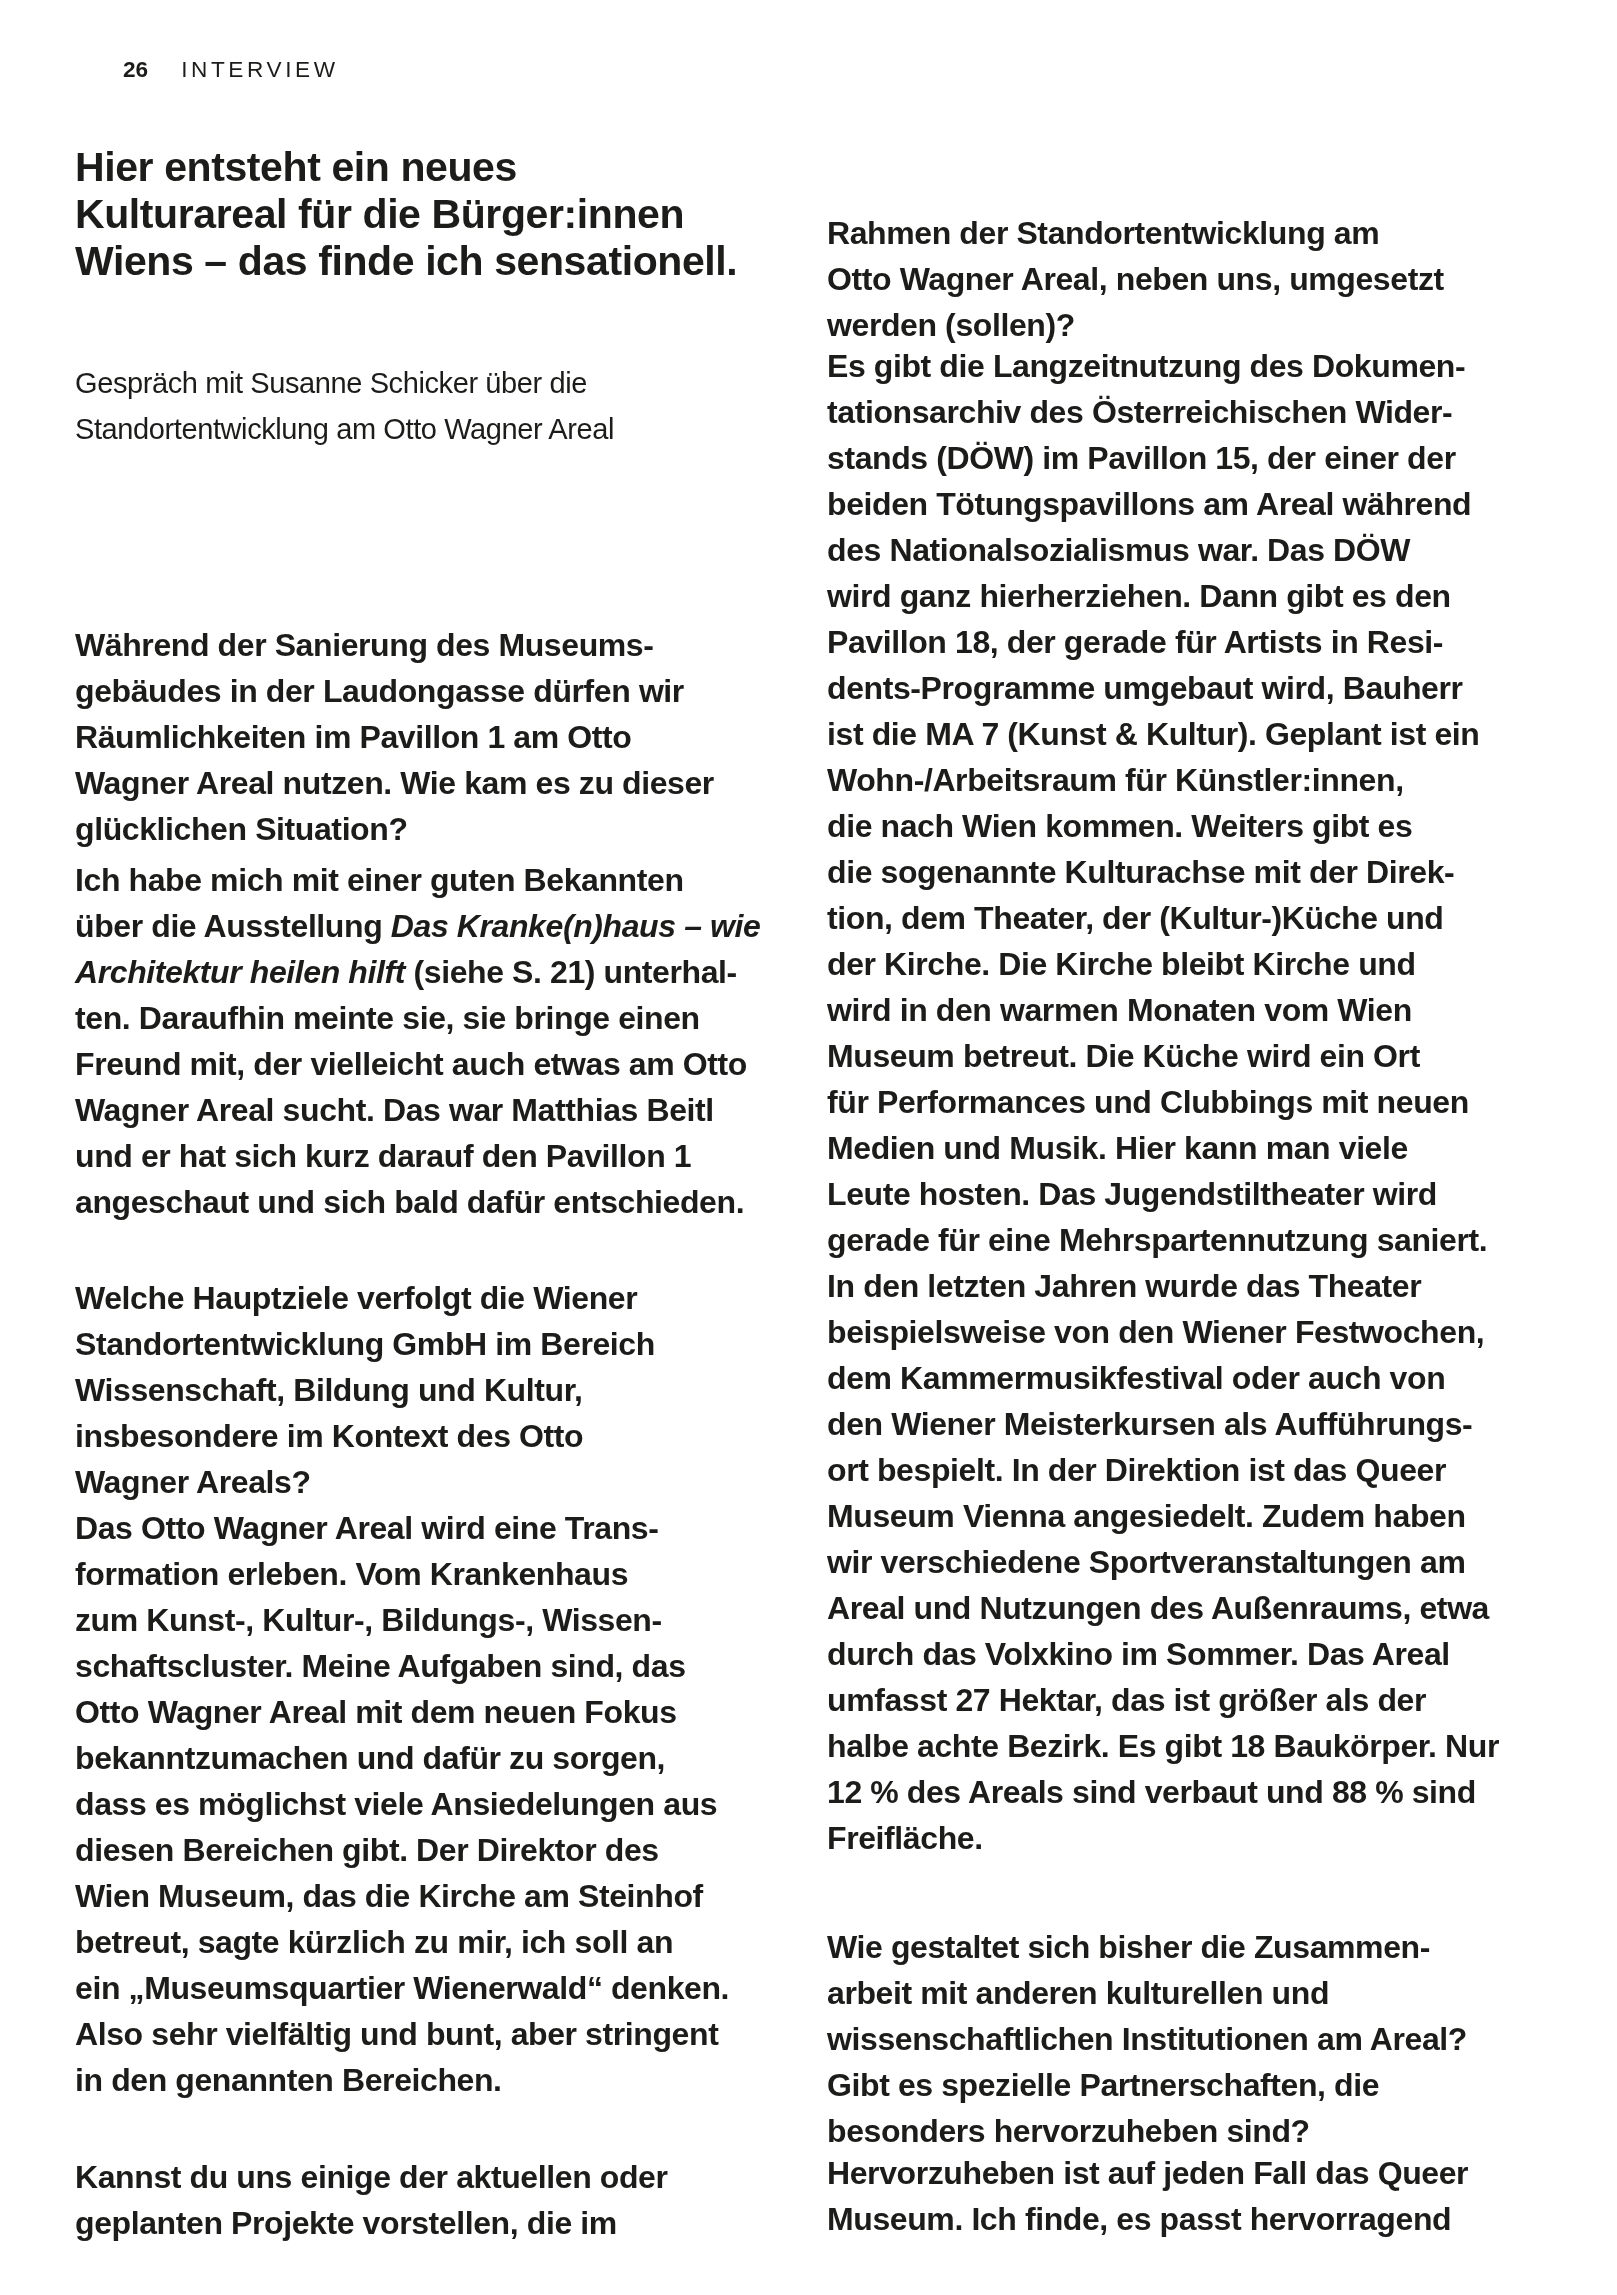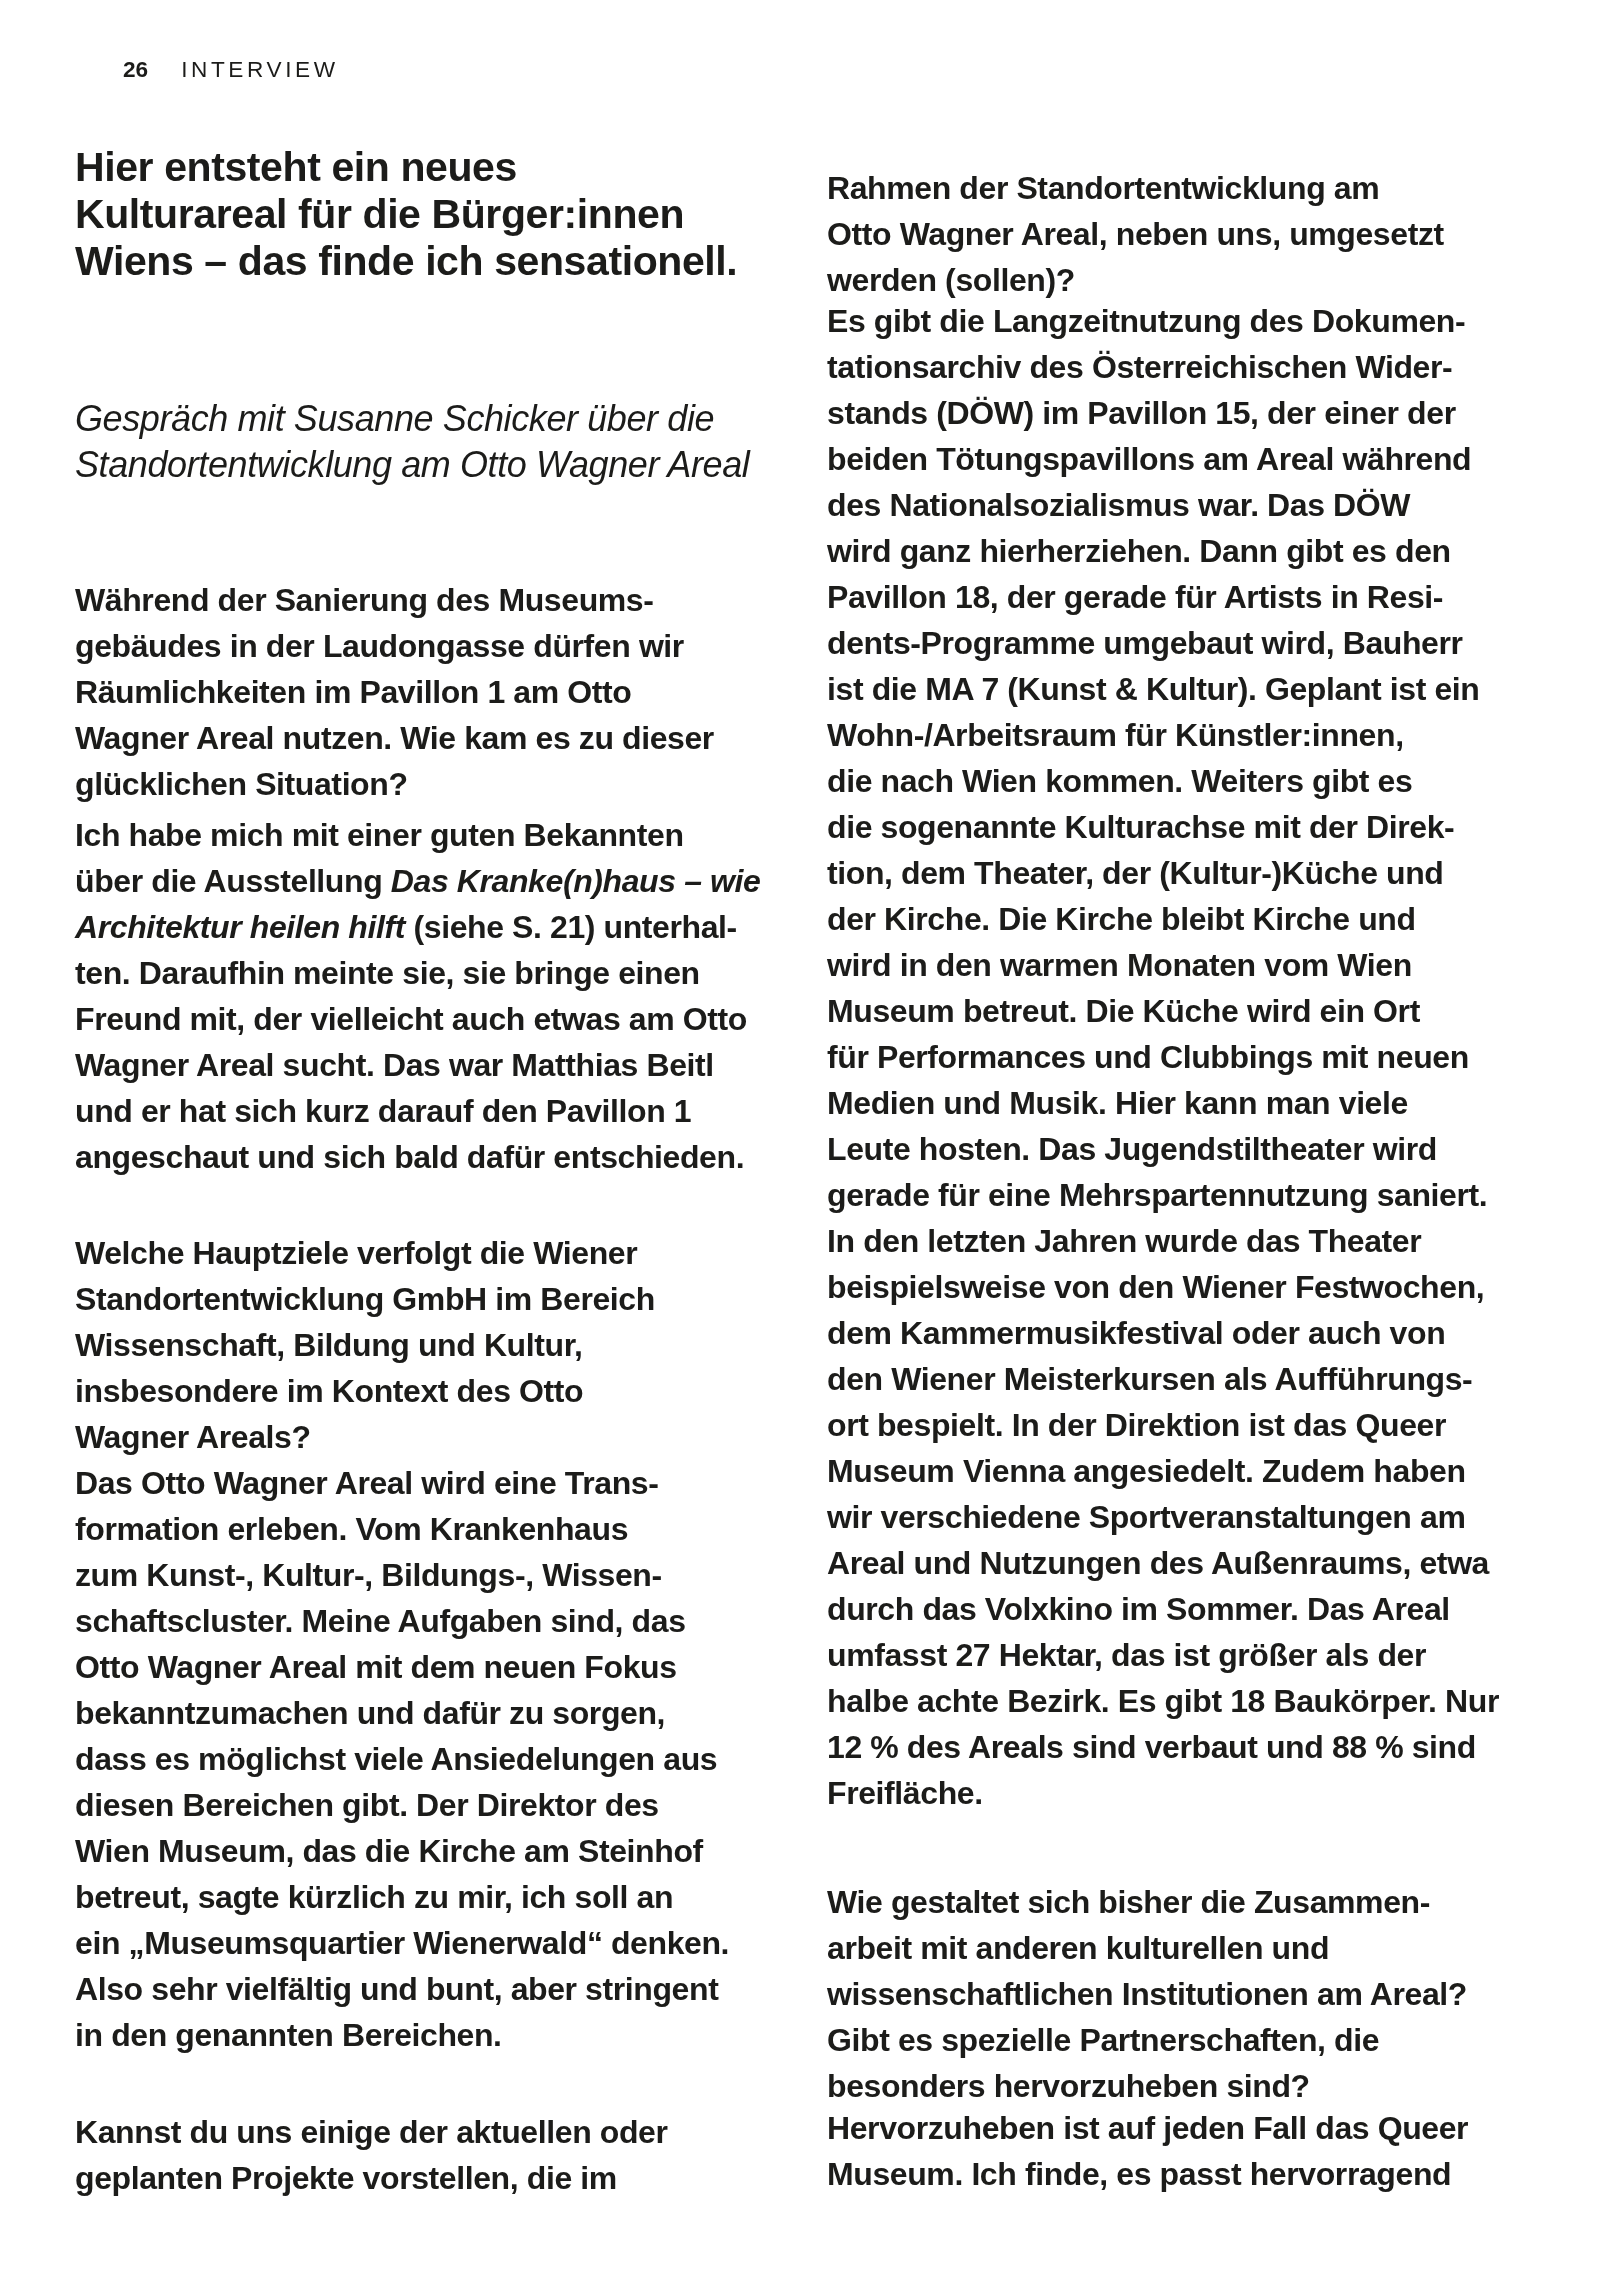--- a/index.html
+++ b/index.html
@@ -33,32 +33,32 @@
 
   .headline {
     left: 75px; top: 144px;
     font-size: 41px;
     font-weight: 700;
     line-height: 47px;
     letter-spacing: -0.4px;
   }
 
   .standfirst {
-    left: 75px; top: 396px;
-    font-size: 36px;
+    left: 75px; top: 360px;
+    font-size: 29px;
     font-weight: 400;
     line-height: 46px;
     letter-spacing: -0.4px;
-    font-style: italic;
   }
 
   .bodytext {
     font-size: 32px;
     line-height: 46px;
     letter-spacing: -0.4px;
+    margin-top: 45px;
   }
   .question { font-weight: 700; }
   .answer   { font-weight: 700; }
 
   .col-left  { left: 75px; }
   .col-right { left: 827px; }
 
   .ln { white-space: nowrap; }
   .it { font-style: italic; }
 </style>

